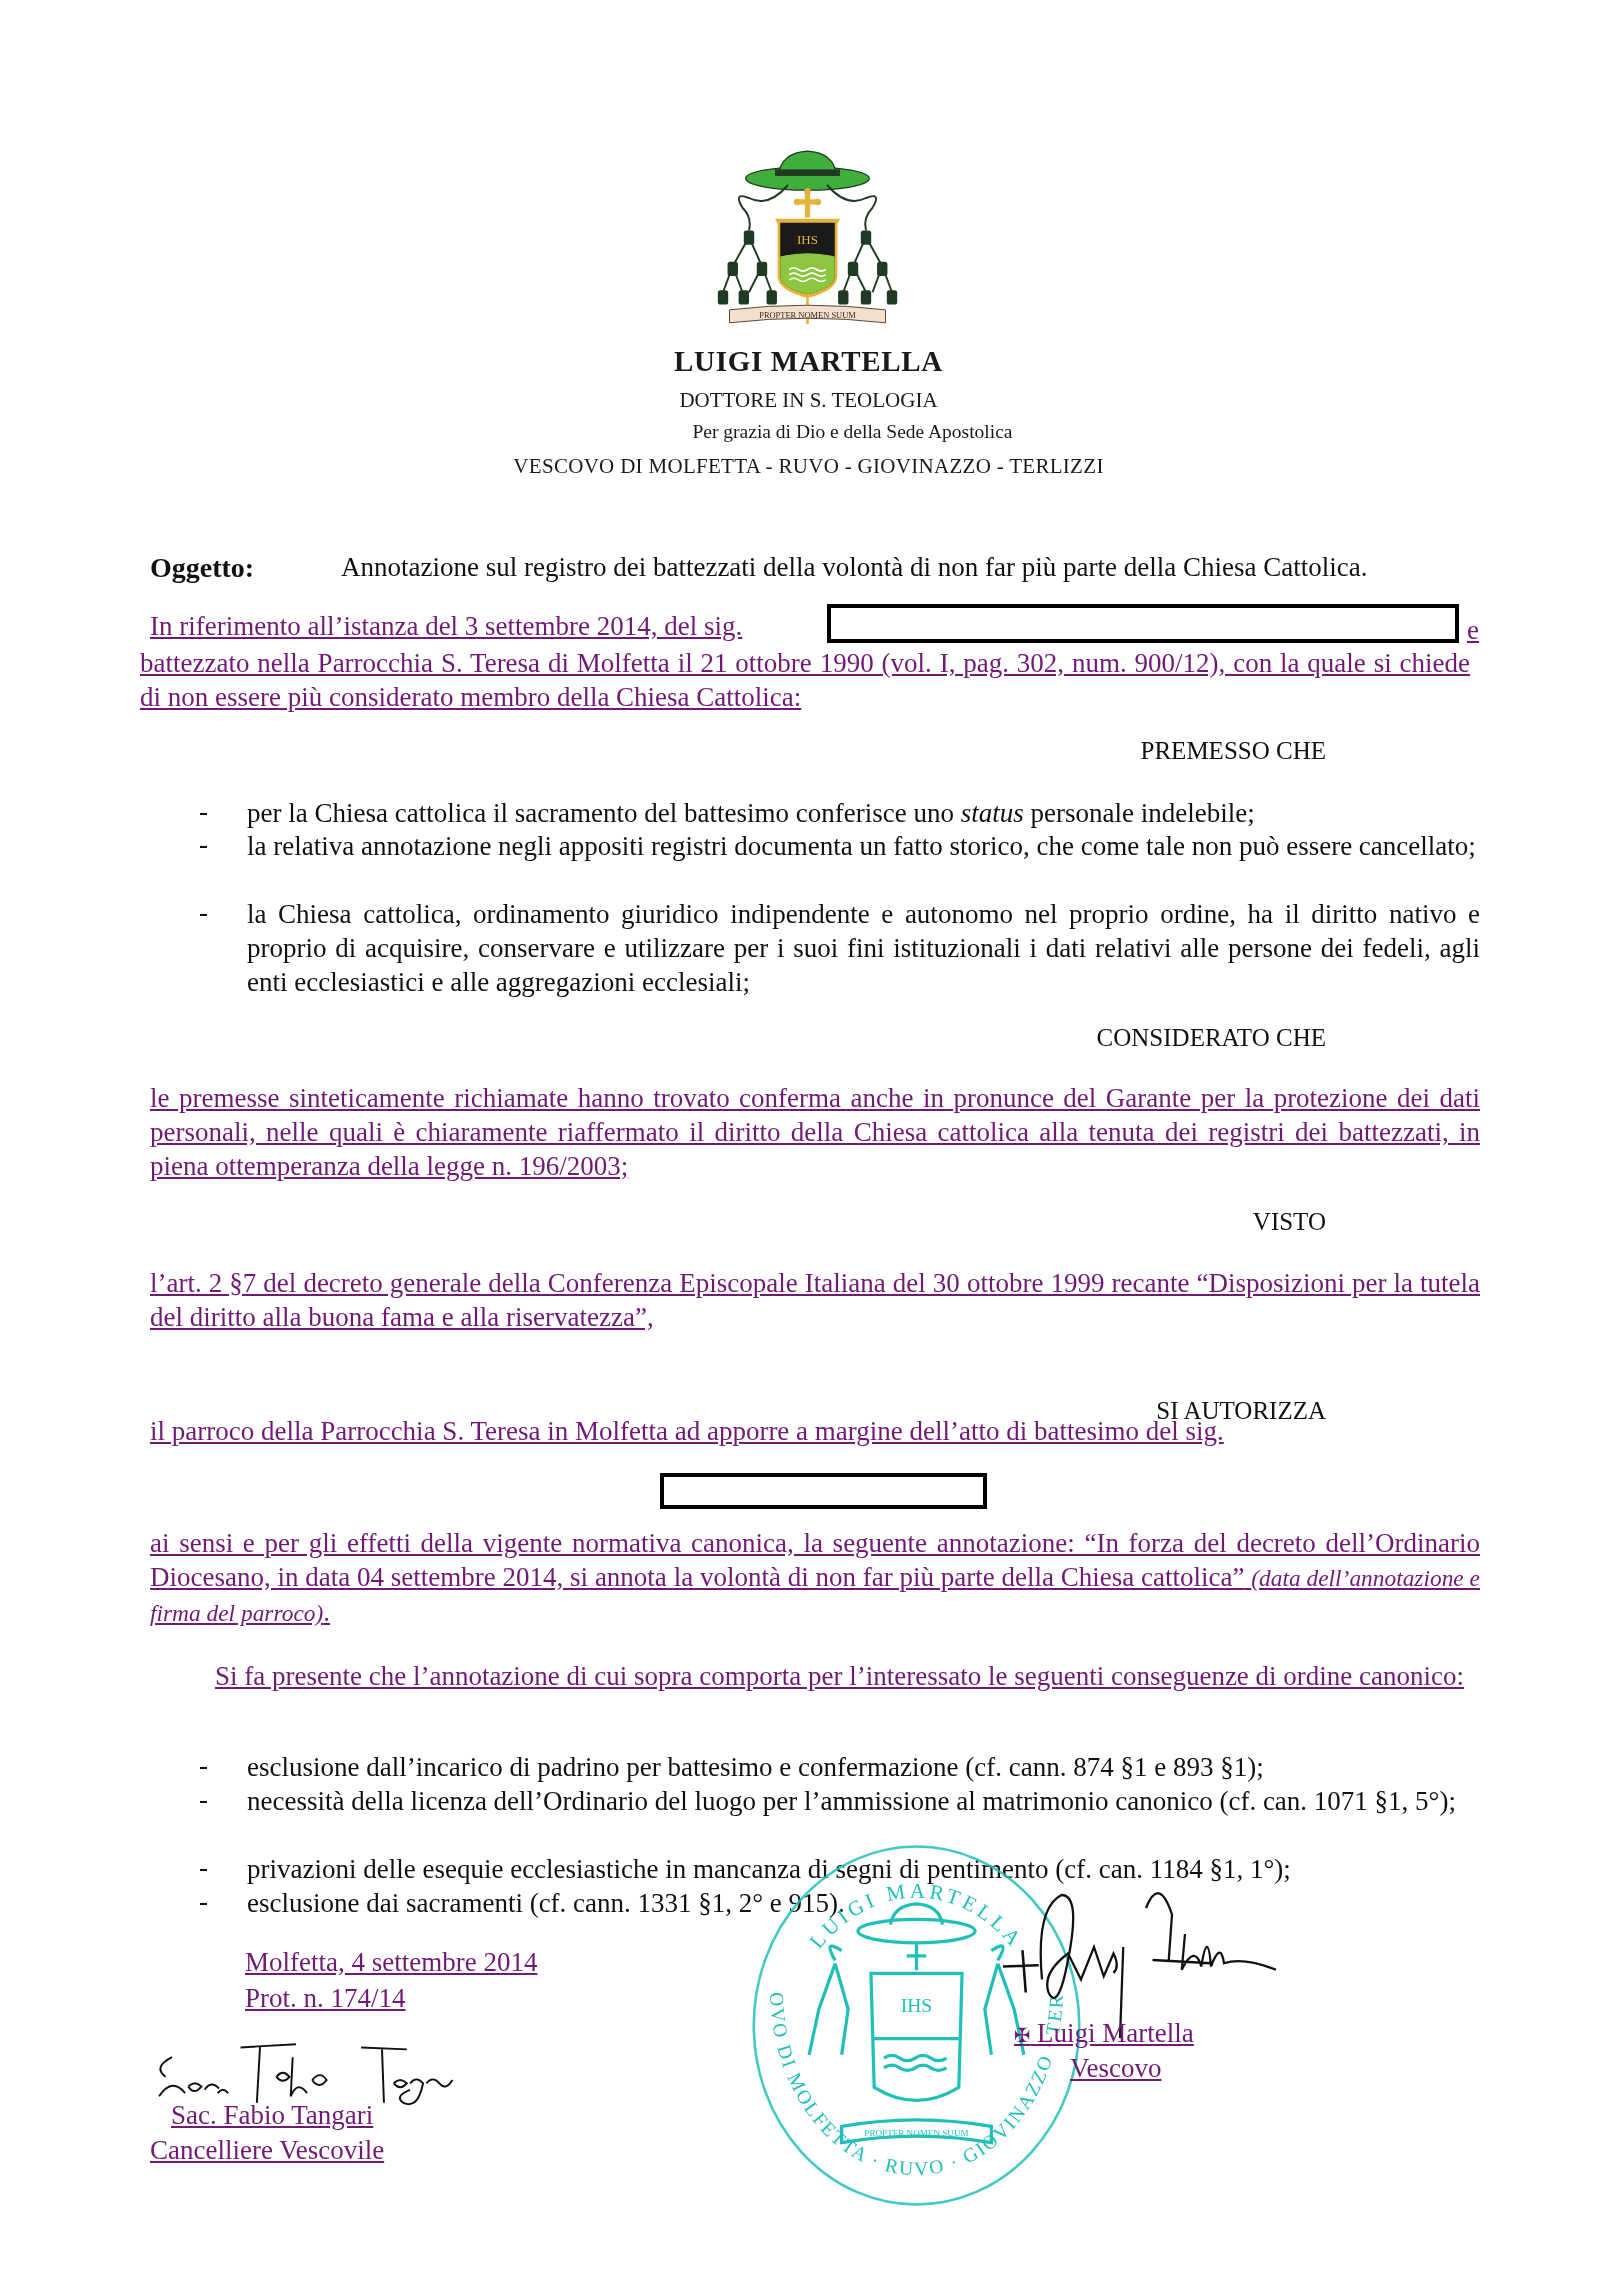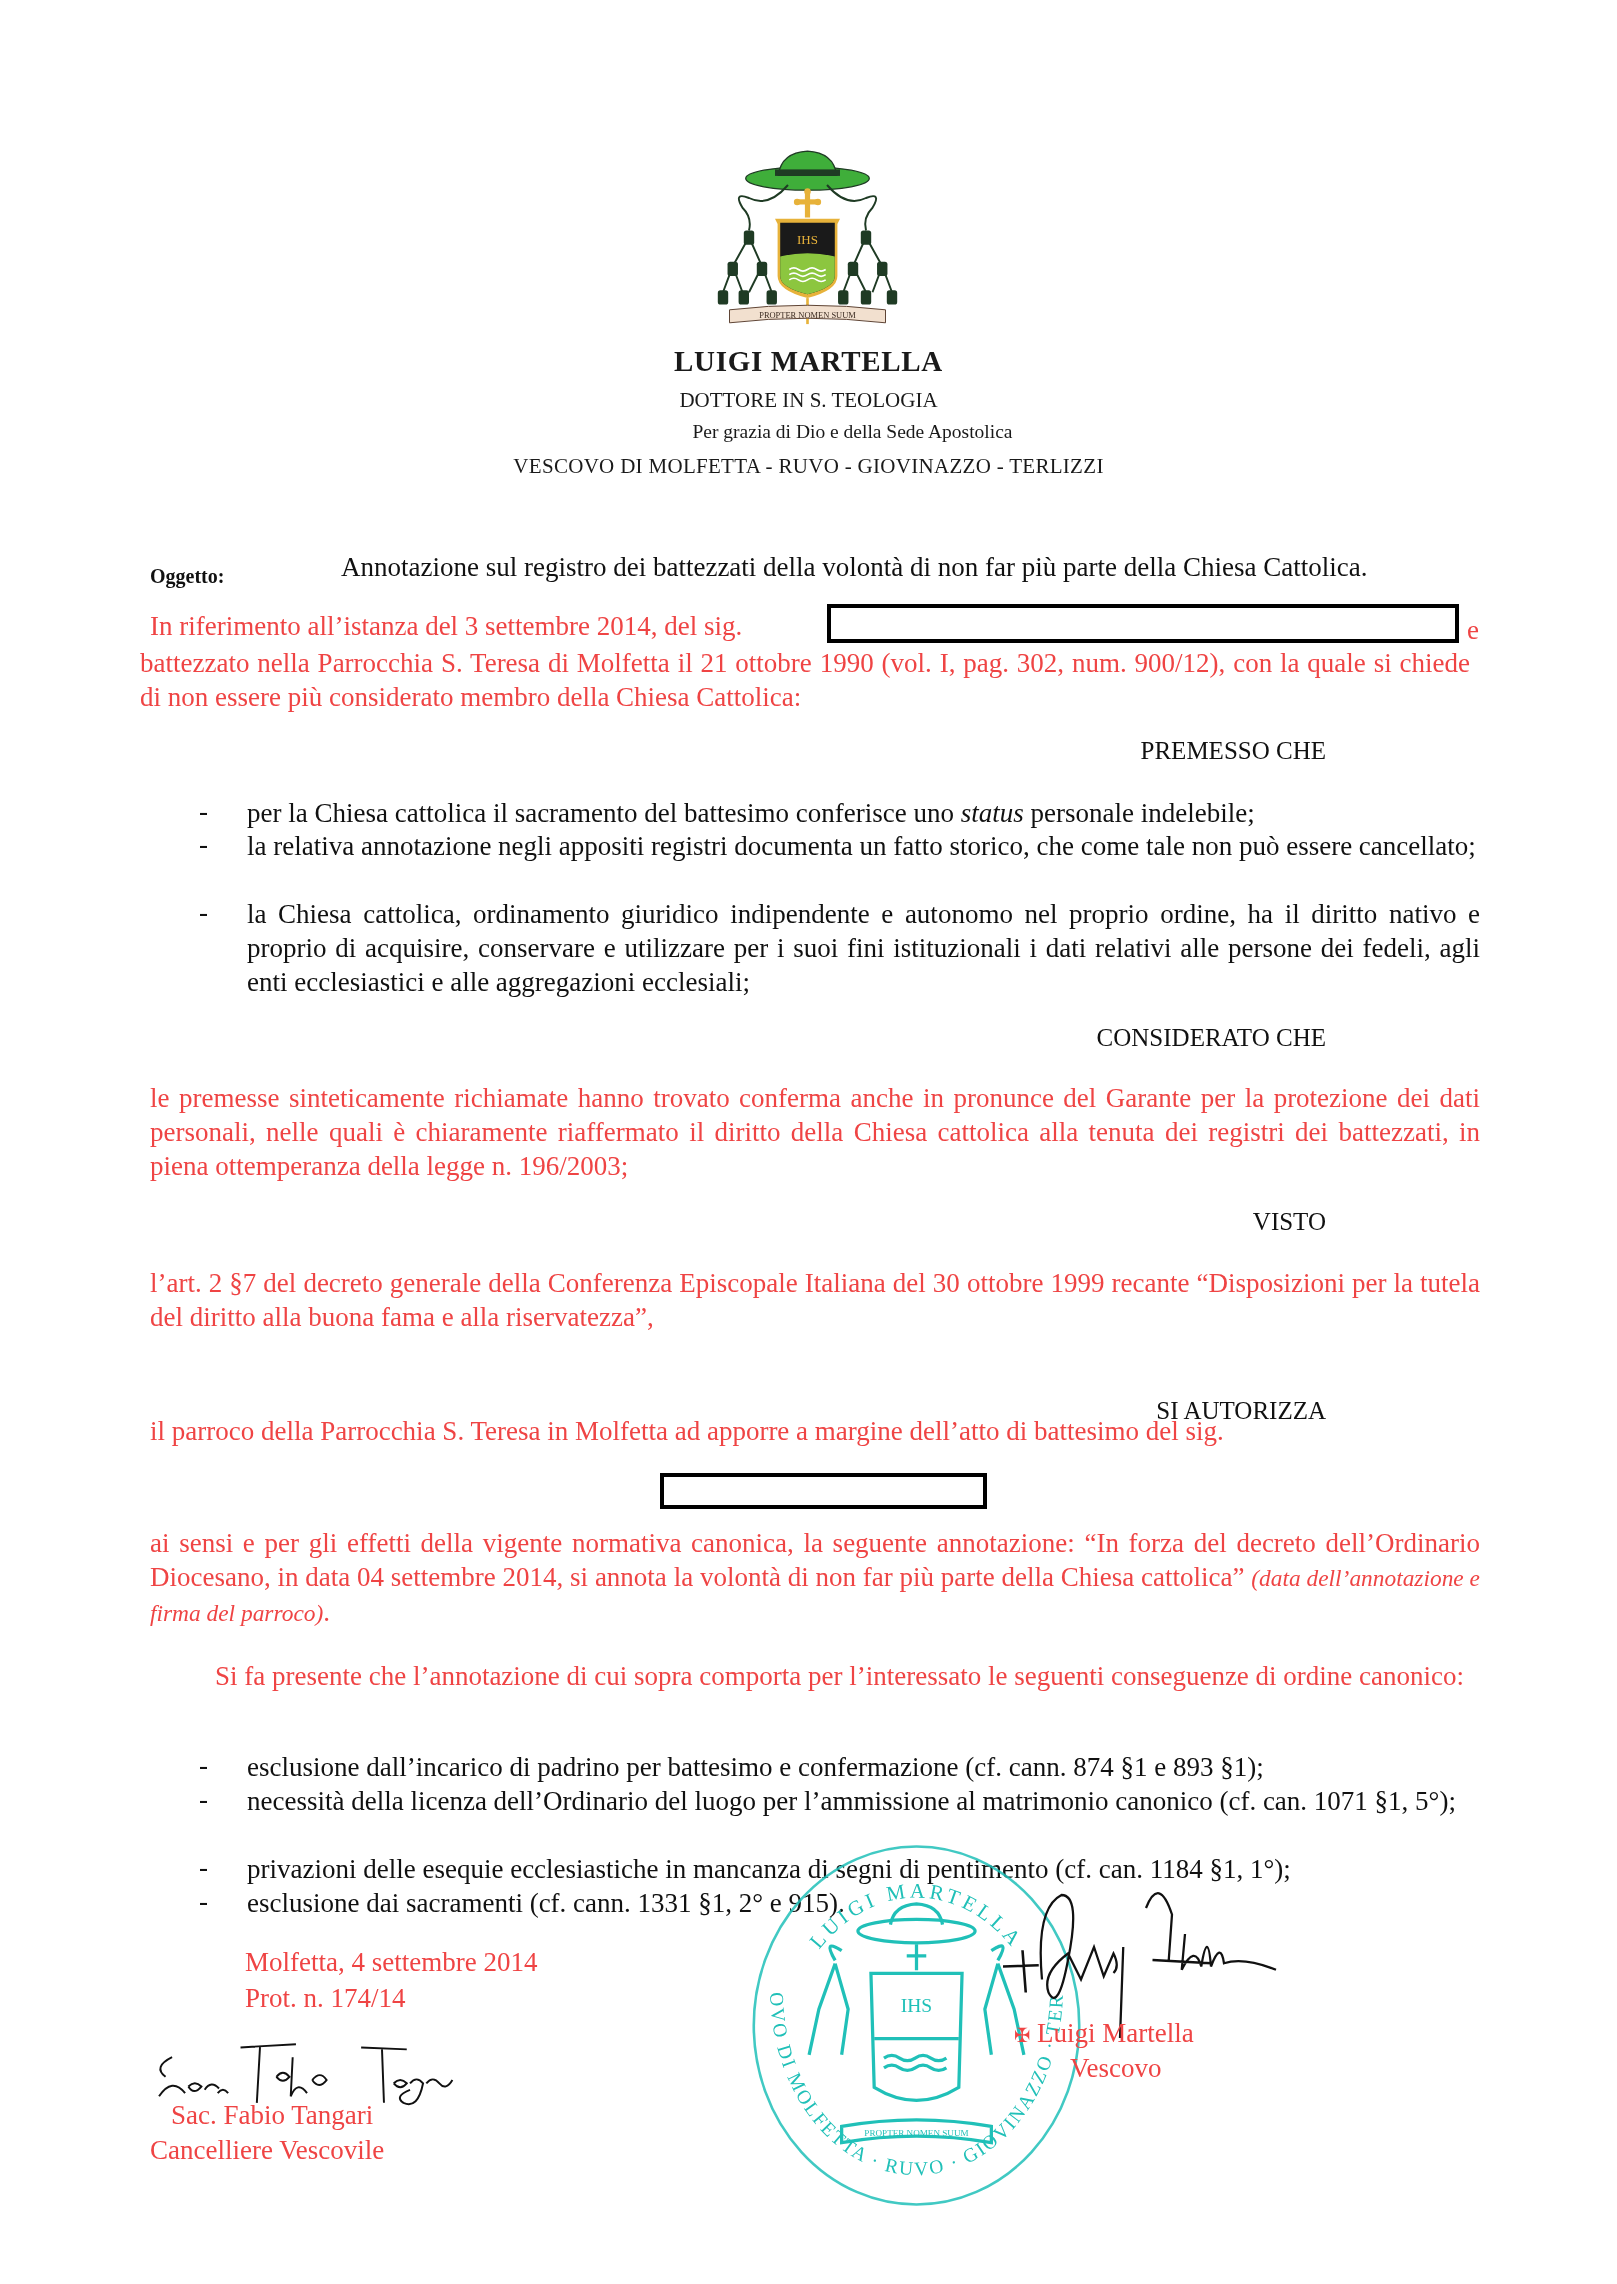--- a/index.html
+++ b/index.html
@@ -11,25 +11,25 @@
   #crest { left: 710px; top: 146px; width: 195px; height: 195px; }
 
   
   .lh { position: absolute; left: 0; width: 1617px; text-align: center; color: #1a1a1a; }
   #lh-name { top: 345px; font-size: 29px; font-weight: bold; letter-spacing: 0.7px; }
   #lh-deg { top: 388px; font-size: 21px; }
   #lh-grace { top: 421px; font-size: 19.5px; padding-left: 44px; }
   #lh-see { top: 454px; font-size: 21px; letter-spacing: 0.3px; }
 
   
-  .txt { position: absolute; font-size: 27px; line-height: 34px; color: #ef4444; }
+  .txt { position: absolute; font-size: 27px; line-height: 34px; color: #701a75; text-decoration: underline; }
   .just { text-align: justify; text-align-last: left; }
   .center { position: absolute; left: 0; width: 1326px; text-align: right; font-size: 25px; }
 
-  #subject-label { left: 150px; top: 552px; font-weight: bold; font-size: 20px; margin-top: 13px; }
+  #subject-label { left: 150px; top: 552px; font-weight: bold; font-size: 28px; }
   #subject-text { left: 341px; top: 552px; font-size: 27px; }
 
   .redact { position: absolute; border: 4.6px solid #000; background: #fff; box-sizing: border-box; }
 
   .dash { position: absolute; font-size: 27px; }
   .bullet { position: absolute; left: 247px; width: 1233px; font-size: 27px; line-height: 34px; }
 
   .stamp { position: absolute; left: 744px; top: 1840px; width: 345px; height: 371px; }
   .sig { position: absolute; }
 </style>

